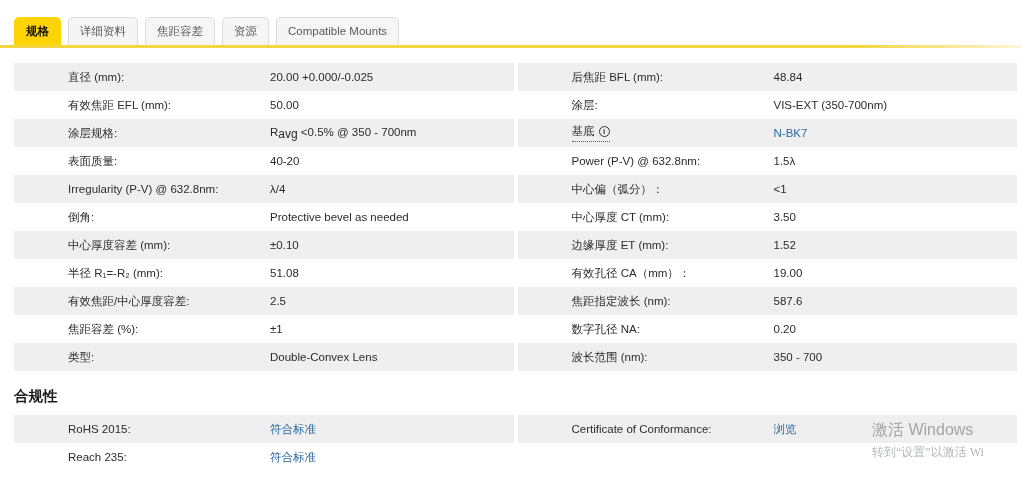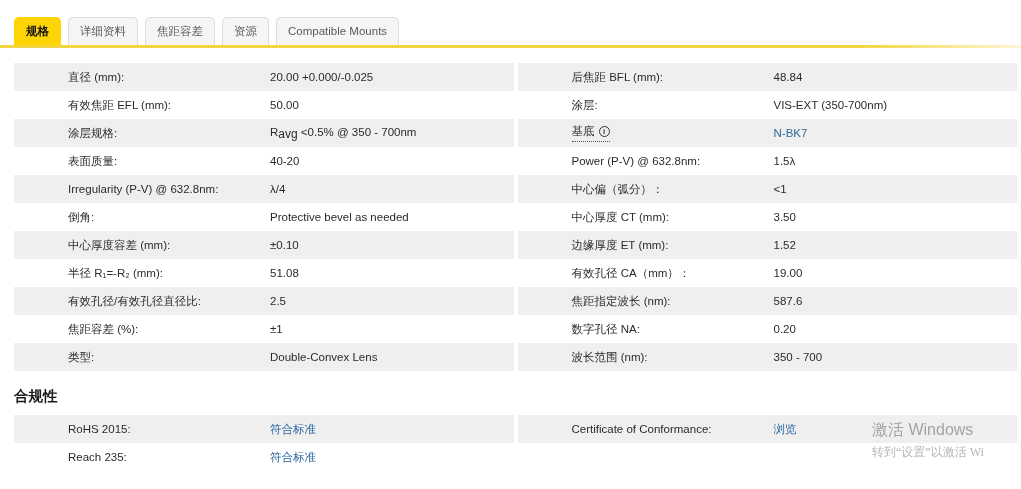--- a/index.html
+++ b/index.html
@@ -101,21 +101,21 @@
       </div>
       <div class="row">
         <span class="lbl">中心厚度容差 (mm):</span>
         <span class="val">±0.10</span>
       </div>
       <div class="row">
         <span class="lbl">半径 R₁=-R₂ (mm):</span>
         <span class="val">51.08</span>
       </div>
       <div class="row">
-        <span class="lbl">有效孔径/有效孔径直径比:</span>
+        <span class="lbl">有效焦距/中心厚度容差:</span>
         <span class="val">2.5</span>
       </div>
       <div class="row">
         <span class="lbl">焦距容差 (%):</span>
         <span class="val">±1</span>
       </div>
       <div class="row">
         <span class="lbl">类型:</span>
         <span class="val">Double-Convex Lens</span>
       </div>

